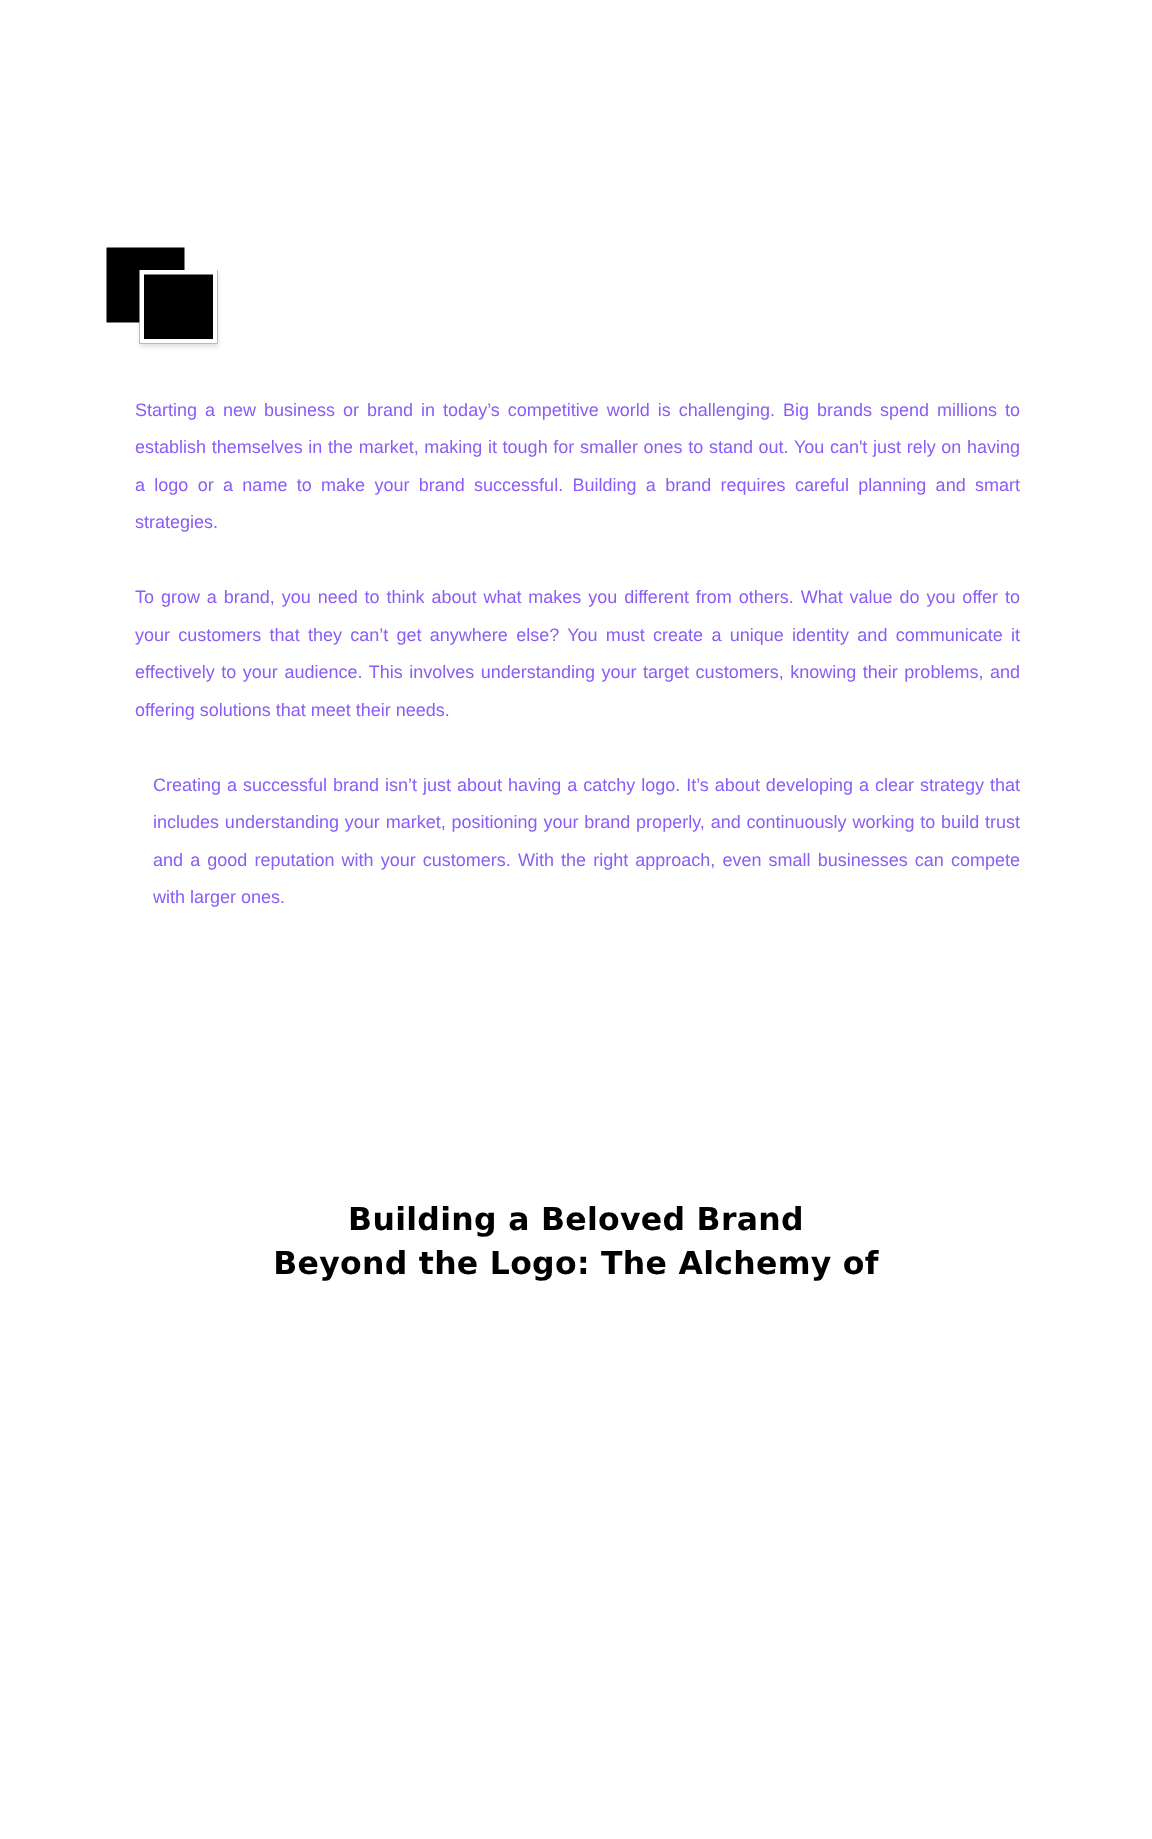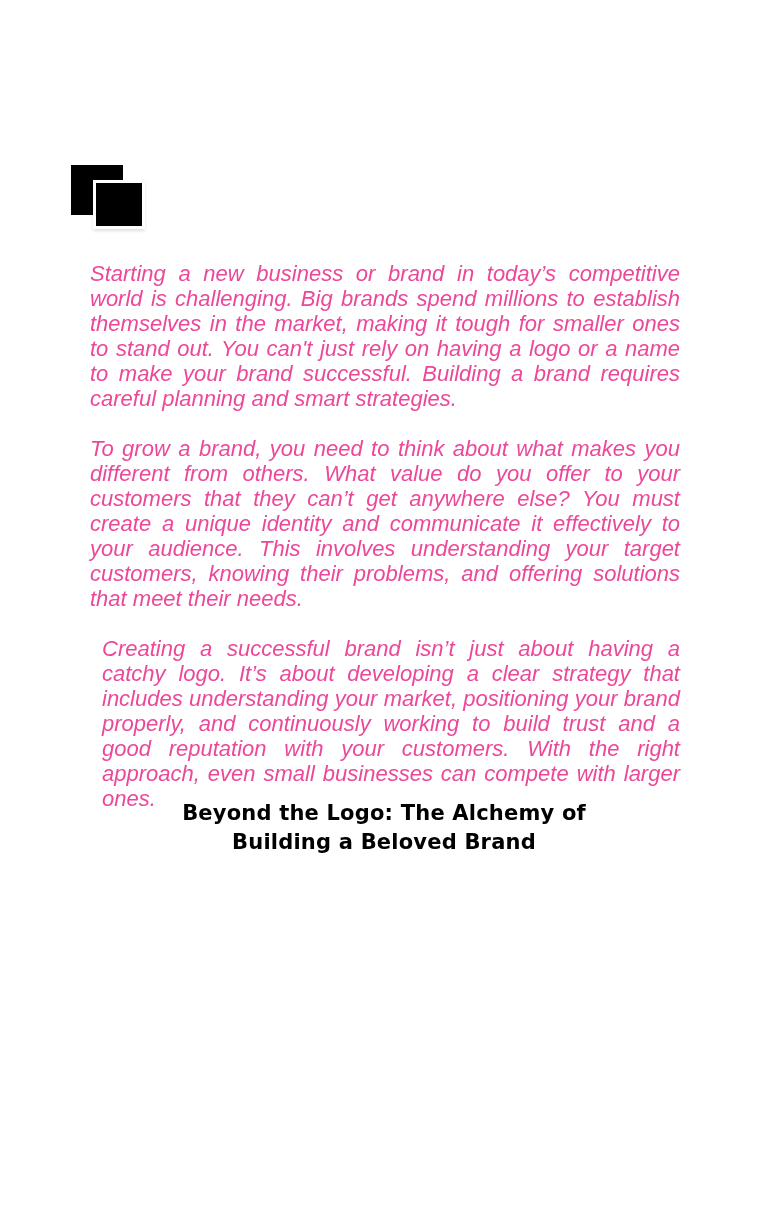--- a/index.html
+++ b/index.html
@@ -42,23 +42,22 @@
     border: 3px solid #ffffff;
     box-shadow: 0 2px 3px rgba(0,0,0,0.12);
   }
 
   
   .text-block {
     position: absolute;
     left: 90px;
     top: 261px;
     width: 590px;
-    color: #ec4899;
-    font-style: italic;
-    font-size: 22px;
+    color: #8b5cf6;
+    font-size: 12px;
     line-height: 25px;
     text-align: justify;
   }
   .text-block p {
     margin: 0 0 25px 0;
   }
   .text-block p:last-child {
     margin-bottom: 0;
     margin-left: 12px;
   }
@@ -88,17 +87,17 @@
     <div class="logo-square-front"></div>
   </div>
 
   <div class="text-block">
     <p>Starting a new business or brand in today’s competitive world is challenging. Big brands spend millions to establish themselves in the market, making it tough for smaller ones to stand out. You can't just rely on having a logo or a name to make your brand successful. Building a brand requires careful planning and smart strategies.</p>
     <p>To grow a brand, you need to think about what makes you different from others. What value do you offer to your customers that they can’t get anywhere else? You must create a unique identity and communicate it effectively to your audience. This involves understanding your target customers, knowing their problems, and offering solutions that meet their needs.</p>
     <p>Creating a successful brand isn’t just about having a catchy logo. It’s about developing a clear strategy that includes understanding your market, positioning your brand properly, and continuously working to build trust and a good reputation with your customers. With the right approach, even small businesses can compete with larger ones.</p>
   </div>
 
   <div class="chapter-title">
+    <div>Building a Beloved Brand</div>
     <div>Beyond the Logo: The Alchemy of</div>
-    <div>Building a Beloved Brand</div>
   </div>
 
 </div>
 
 </body></html>

